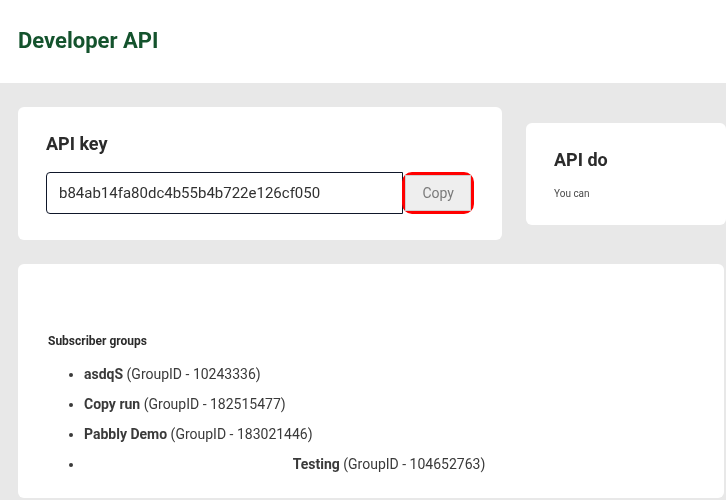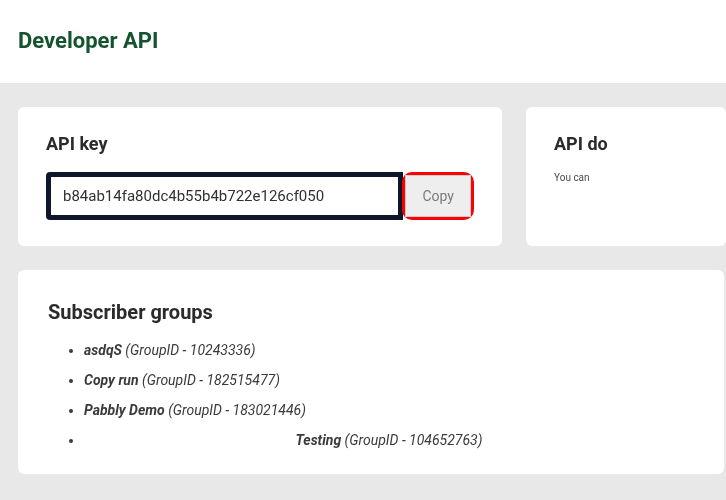--- a/index.html
+++ b/index.html
@@ -20,20 +20,21 @@
     }
     .page-title {
       font-size: 22px;
       font-weight: 700;
       color: #14532d;
     }
     .content {
       padding: 24px 0 24px 18px;
       display: flex;
       gap: 24px;
+      align-items: center;
     }
     .card {
       background: #ffffff;
       border-radius: 6px;
       padding: 26px 28px;
     }
     .api-key-card {
       width: 594px;
     }
     .api-docs-card {
@@ -45,21 +46,21 @@
       font-weight: 700;
       color: #2b2b2b;
       margin-bottom: 18px;
     }
     .input-group {
       display: flex;
       align-items: stretch;
     }
     .api-input {
       flex: 1;
-      border: 5px solid #0f172a;
+      border: 1px solid #0f172a;
       border-radius: 4px 0 0 4px;
       padding: 10px 12px;
       font-size: 15px;
       color: #313131;
       font-family: inherit;
       outline: none;
       background: #fff;
     }
     .copy-button-wrapper {
       border: 3px solid #ff0000;
@@ -83,34 +84,34 @@
     .lower-content {
       padding: 0 0 24px 18px;
     }
     .groups-card {
       background: #ffffff;
       border-radius: 6px;
       padding: 30px 30px 26px 30px;
       width: 706px;
     }
     .groups-title {
-      font-size: 20px;
+      font-size: 12px;
       font-weight: 700;
       color: #2b2b2b;
       margin-bottom: 18px;
+      margin-top: 40px;
     }
     .groups-list {
       list-style: disc;
       padding-left: 36px;
     }
     .groups-list li {
       font-size: 14px;
       color: #3a3a3a;
       margin-bottom: 14px;
-      font-style: italic;
     }
     .groups-list li:last-child {
       margin-bottom: 0;
       text-align: center;
     }
     .group-name {
       font-weight: 700;
     }
     .group-id {
       font-weight: 400;

